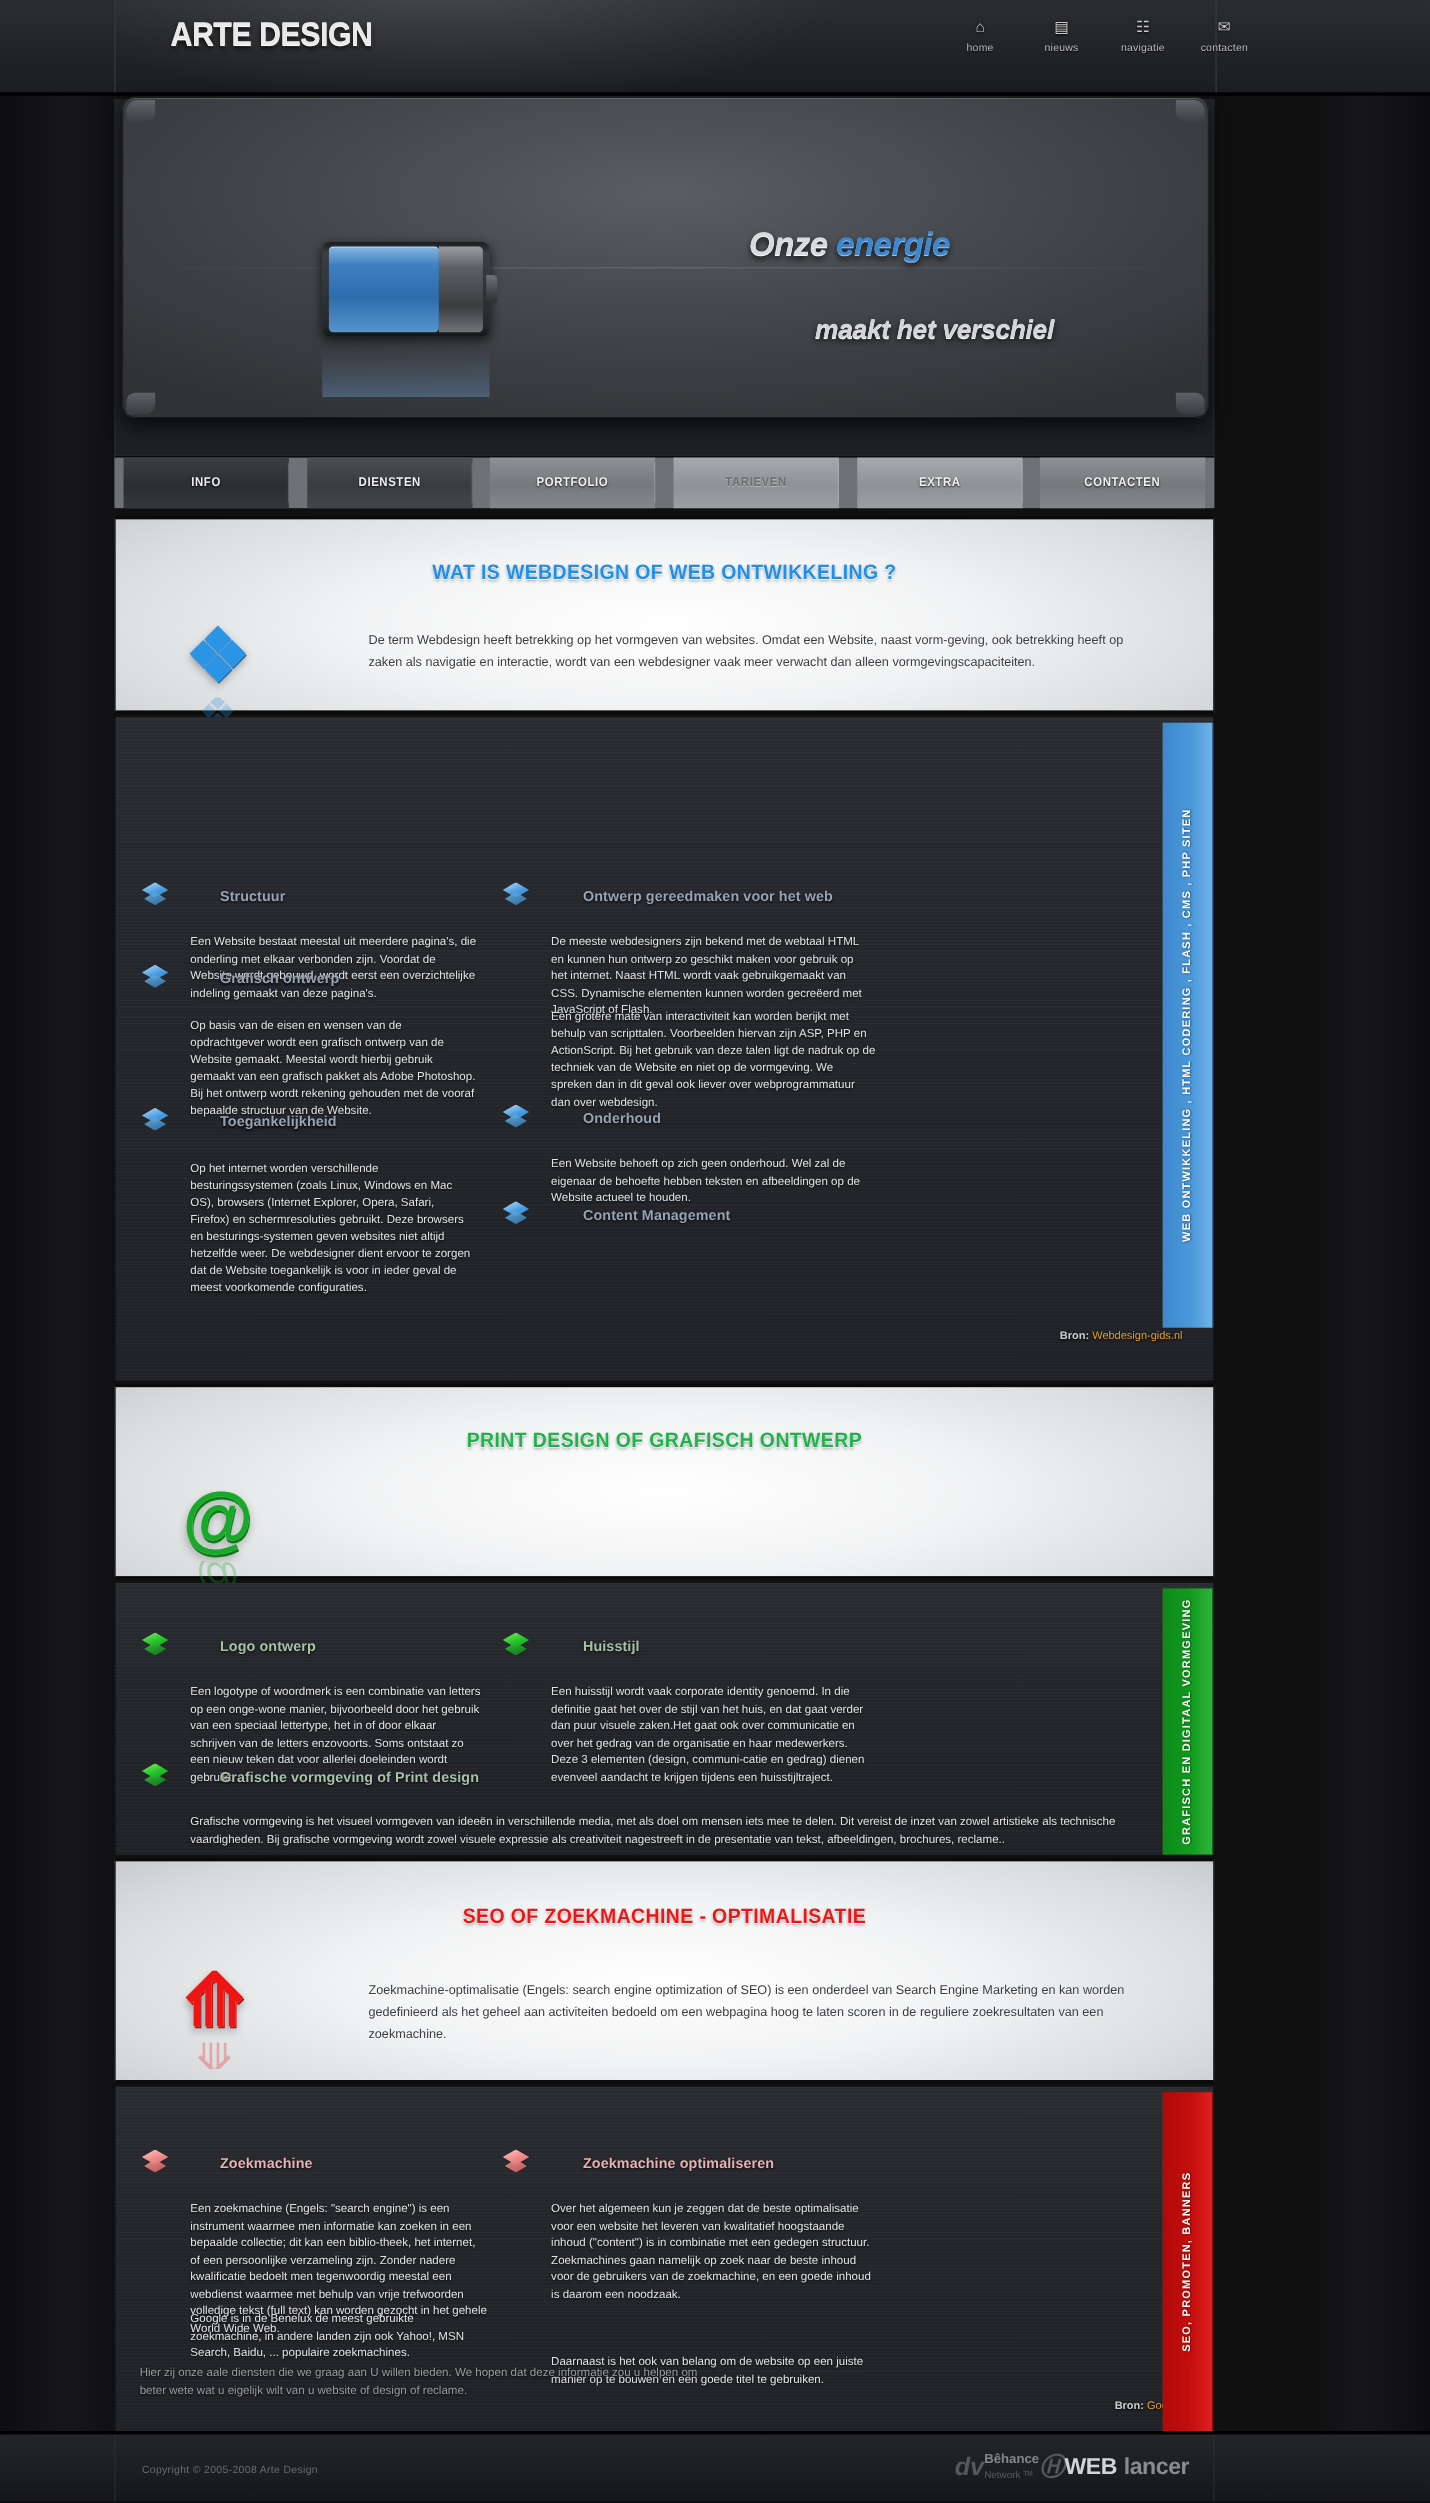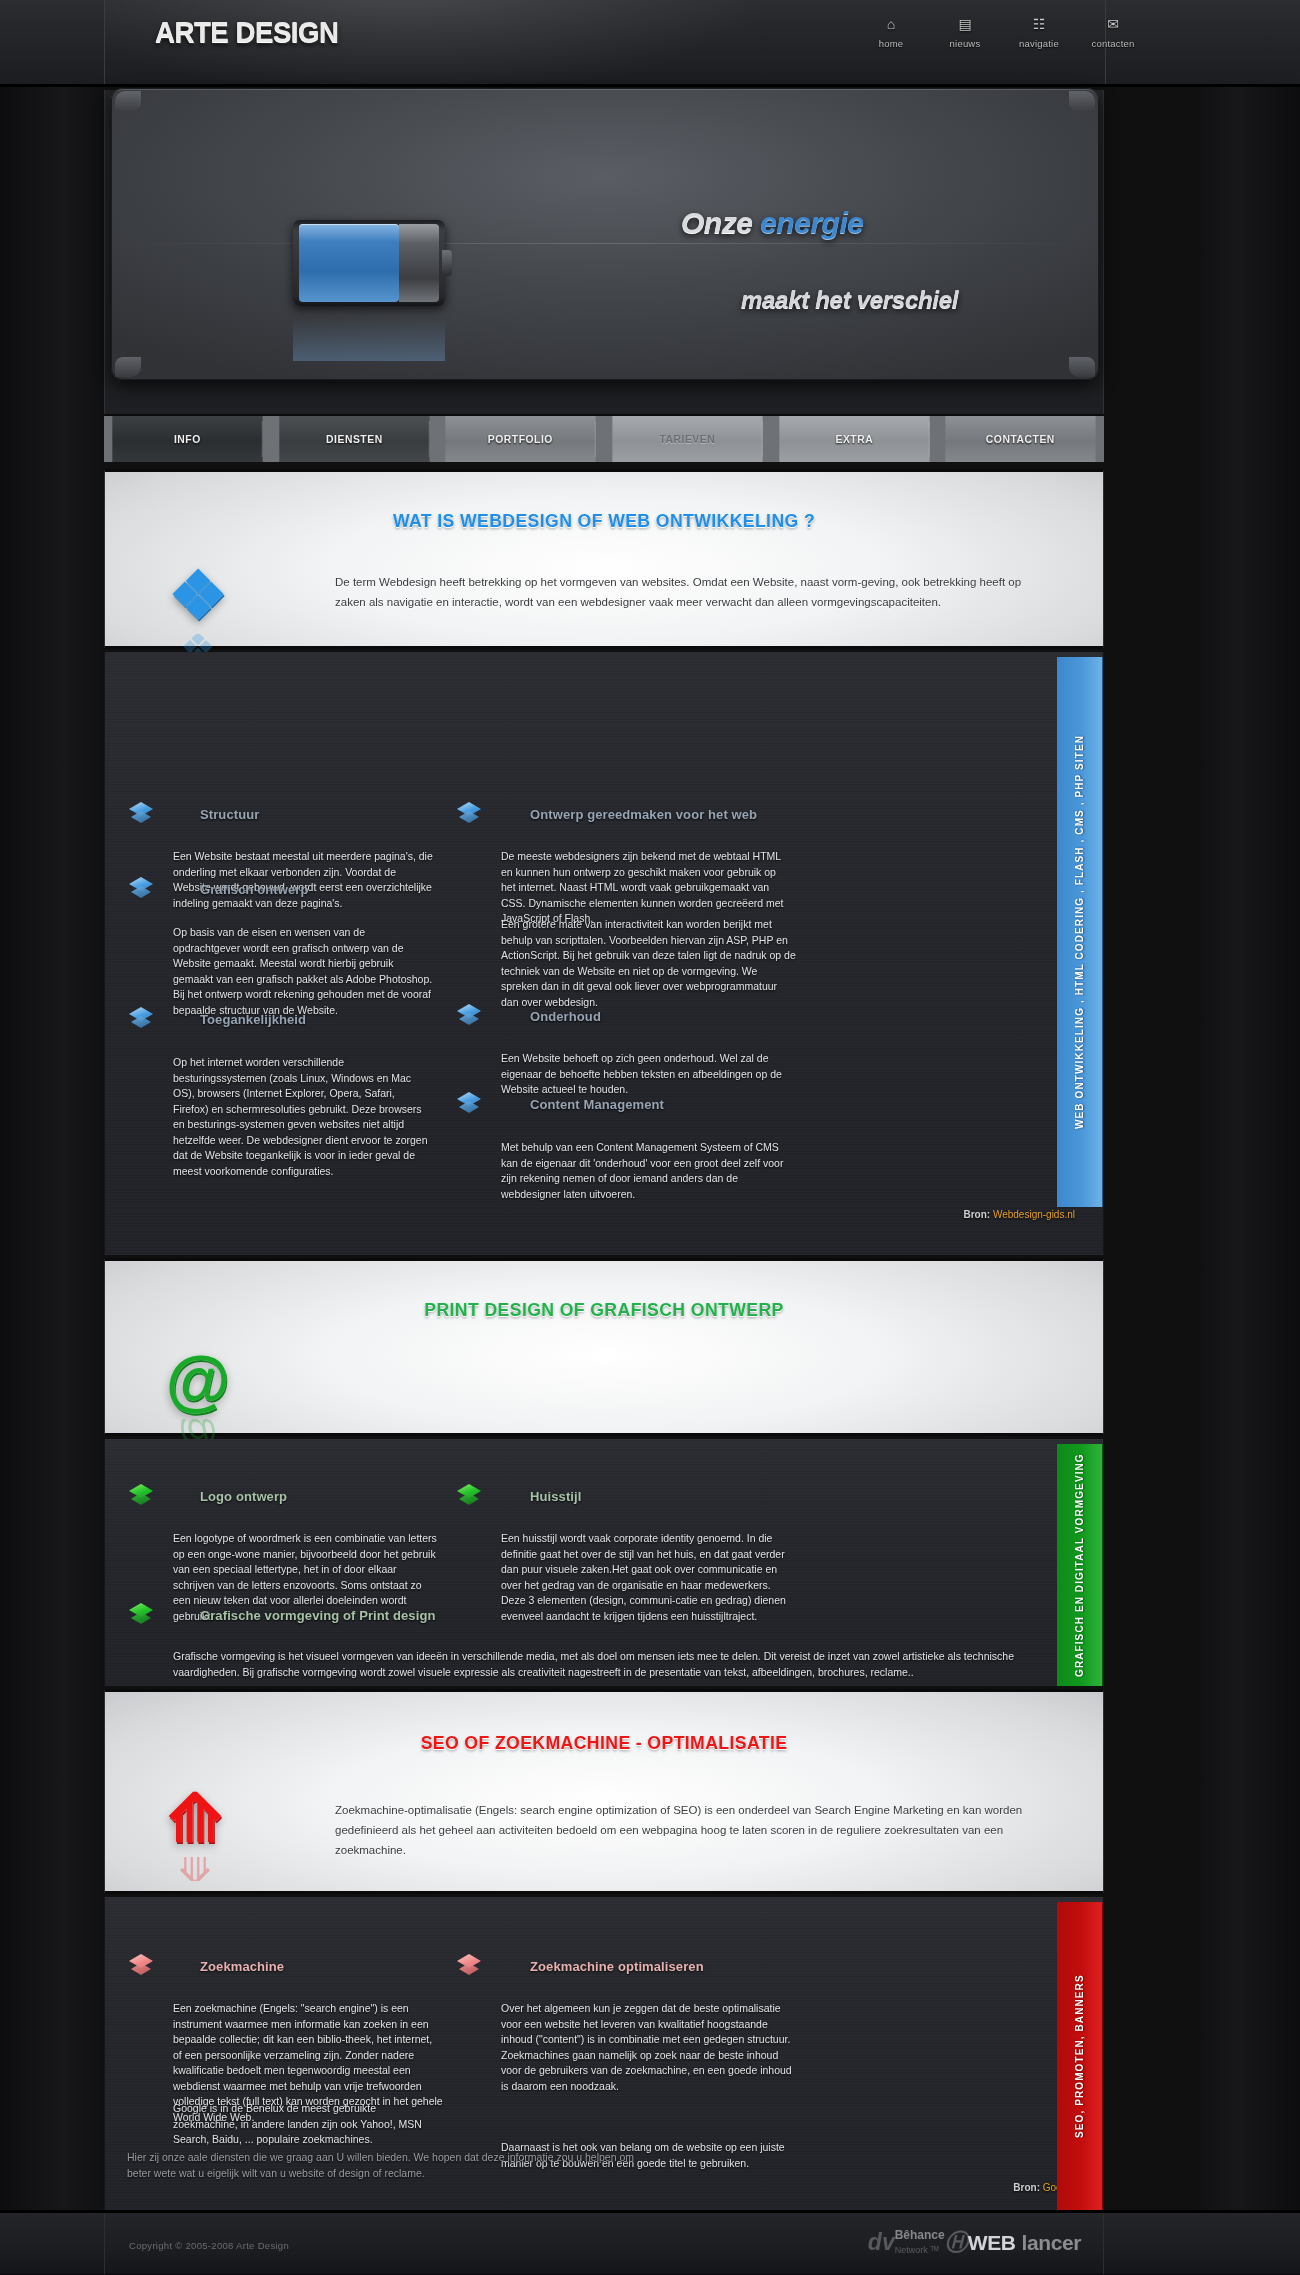--- a/index.html
+++ b/index.html
@@ -362,21 +362,20 @@
         <i class="d2"></i>
       </div>
     <div class="feat-title ft-blue" style="left:425px; top:357px;">Onderhoud</div>
     <div class="feat-body" style="left:396px; top:399px; width:290px;">Een Website behoeft op zich geen onderhoud. Wel zal de eigenaar de behoefte hebben teksten en afbeeldingen op de Website actueel te houden.</div>
 
     <div class="dia blue" style="left:350px; top:440px;">
         <i class="d1"></i>
         <i class="d2"></i>
       </div>
     <div class="feat-title ft-blue" style="left:425px; top:445px;">Content Management</div>
-    <div class="feat-body" style="left:396px; top:488px; width:295px;">Met behulp van een Content Management Systeem of CMS kan de eigenaar dit 'onderhoud' voor een groot deel zelf voor zijn rekening nemen of door iemand anders dan de webdesigner laten uitvoeren.</div>
 
     <div class="bron" style="right:28px; top:557px;">
       <span style="color:#cfd0d2;font-weight:bold">Bron:</span>
       <span>Webdesign-gids.nl</span>
     </div>
   </div>
   <div class="vtab blue" style="left:1057px; top:657px; height:550px;">WEB ONTWIKKELING ,  HTML CODERING ,  FLASH ,  CMS ,  PHP SITEN</div>
 
   <div class="lightsec" style="top:1258px; height:178px;">
     <div class="sec-title green" style="top:38px;">PRINT DESIGN OF GRAFISCH ONTWERP</div>

